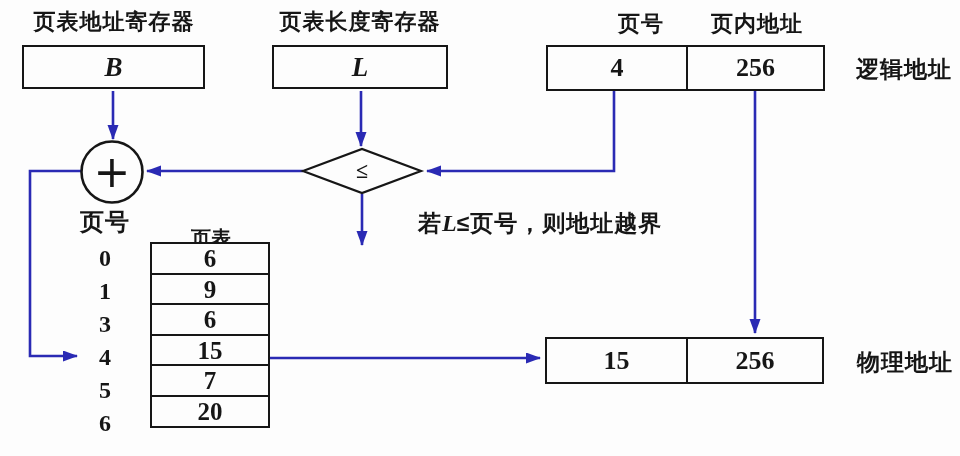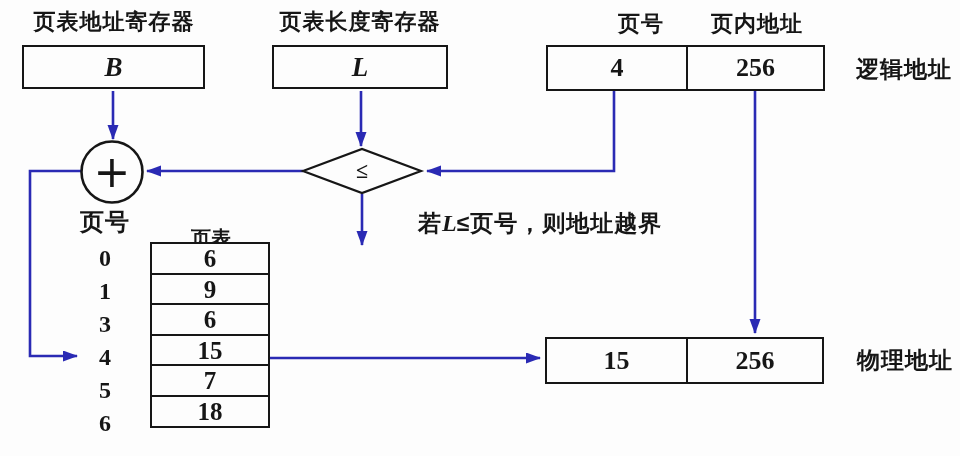--- a/index.html
+++ b/index.html
@@ -155,31 +155,31 @@
     <div class="prow">
       <span class="serifnum">6</span>
     </div>
     <div class="prow">
       <span class="serifnum">15</span>
     </div>
     <div class="prow">
       <span class="serifnum">7</span>
     </div>
     <div class="prow">
-      <span class="serifnum">18</span>
+      <span class="serifnum">20</span>
     </div>
   </div>
 
   <div class="abs note" style="left:376px;top:208px;margin-left:42px;">
     <span>若</span><span class="nvar">L</span><span>≤页号，则地址越界</span>
   </div>
 
   <div class="abs addrbox" style="left:545px;top:337px;width:279px;height:47px;">
     <div class="addrcell first" style="width:139px;">
       <span class="serifnum">15</span>
     </div>
     <div class="addrcell" style="flex:1;">
       <span class="serifnum">256</span>
     </div>
   </div>
-  <div class="abs cjk cjk-side" style="left:843px;top:349px;font-family:Liberation Mono, monospace;">物理地址</div>
+  <div class="abs cjk cjk-side" style="left:843px;top:349px;">物理地址</div>
 
 </div>
 
 </body></html>

